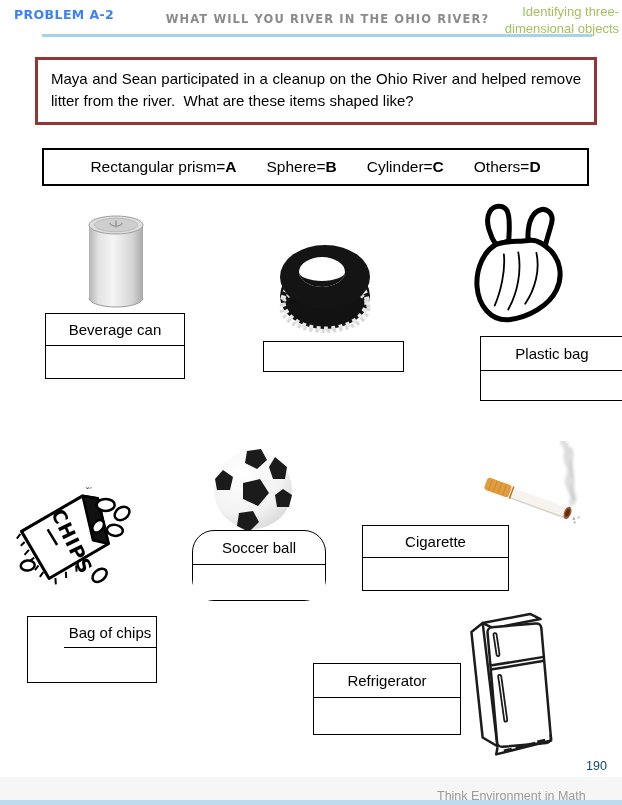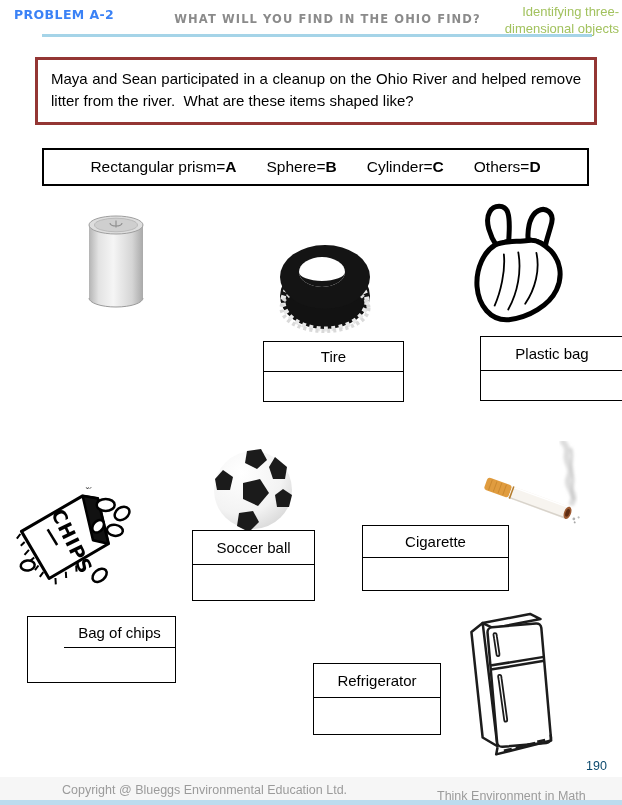--- a/index.html
+++ b/index.html
@@ -40,21 +40,21 @@
   .page-number { position:absolute; left:561px; top:759px; font-size:12.5px; color:#0c4a6e;margin-left:25px; }
   .copyright { position:absolute; left:62px; top:783px; font-size:12.5px; color:#9b9b9b; }
   .tagline { position:absolute; left:437px; top:783px; font-size:12.5px; color:#9b9b9b;margin-top:6px; }
 </style>
 </head>
 <body>
 
 <div class="sheet">
 
   <div class="problem-label">PROBLEM A-2</div>
-  <div class="main-title">WHAT WILL YOU FIND IN THE OHIO FIND?</div>
+  <div class="main-title">WHAT WILL YOU RIVER IN THE OHIO RIVER?</div>
   <div class="topic">
     <div>Identifying three-</div>
     <div>dimensional objects</div>
   </div>
   <div class="head-rule"></div>
 
   <div class="statement-box">Maya and Sean participated in a cleanup on the Ohio River and helped remove litter from the river.&nbsp; What are these items shaped like?</div>
 
   <div class="key-box">
     <span class="key-part"><span>Rectangular prism=</span><b>A</b></span>
@@ -177,50 +177,52 @@
       <rect x="30" y="21" width="54" height="120" rx="5"></rect>
       <line x1="30" y1="59" x2="84" y2="55"></line>
         <line x1="30" y1="63" x2="84" y2="59"></line>
       <path d="M37,27 C35,27 36,30 36,32 L37,48 C37,51 40,51 40,48 L39,31 C39,28 39,27 37,27 Z" stroke-width="1.8"></path>
       <path d="M38,69 C36,69 37,72 37,74 L39,114 C39,117 42,117 42,114 L40,73 C40,70 40,69 38,69 Z" stroke-width="1.8"></path>
       <path d="M30,141 L28,148 L84,139 L84,133" fill="none"></path>
       <path d="M36,145 l8,-1 M48,143 l8,-1 M60,141 l8,-1 M70,139 l8,-1" stroke-width="2.5" fill="none"></path>
     </g>
   </svg>
 
+  <div class="answer-table" style="left:45px; top:313px; width:140px;">
+    <div class="label-cell" style="height:32px;">Beverage can</div>
+    <div class="answer-cell" style="height:32px;"></div>
+  </div>
 
   <div class="answer-table" style="left:263px; top:341px; width:141px;">
-    <div class="label-cell" style="height:30px;">Tire</div>
     <div class="answer-cell" style="height:29px;"></div>
   </div>
 
   <div class="answer-table" style="left:480px; top:336px; width:144px;">
     <div class="label-cell" style="height:34px;">Plastic bag</div>
     <div class="answer-cell" style="height:29px;"></div>
   </div>
 
-  <div class="answer-table" style="left:192px; top:530px; width:123px;">
+  <div class="answer-table" style="left:192px; top:530px; width:134px;border-radius:22px;">
     <div class="label-cell" style="height:34px;">Soccer ball</div>
     <div class="answer-cell" style="height:35px;"></div>
   </div>
 
   <div class="answer-table" style="left:362px; top:525px; width:147px;">
     <div class="label-cell" style="height:32px;">Cigarette</div>
     <div class="answer-cell" style="height:32px;"></div>
   </div>
 
-  <div class="answer-table" style="left:27px; top:616px; width:149px;padding-left:36px;">
+  <div class="answer-table" style="left:27px; top:616px; width:130px;padding-left:36px;">
     <div class="label-cell" style="height:31px;">Bag of chips</div>
     <div class="answer-cell" style="height:34px;"></div>
   </div>
 
-  <div class="answer-table" style="left:313px; top:663px; width:128px;">
+  <div class="answer-table" style="left:313px; top:663px; width:148px;">
     <div class="label-cell" style="height:34px;">Refrigerator</div>
     <div class="answer-cell" style="height:36px;"></div>
   </div>
 
   <div class="footer-band"></div>
   <div class="page-number">190</div>
-  <div class="copyright">Copyright @ Blueggs Environmental Education Ltd.</div>
   <div class="tagline">Think Environment in Math</div>
   <div class="bottom-bar"></div>
 
 </div>
 
 </body></html>

